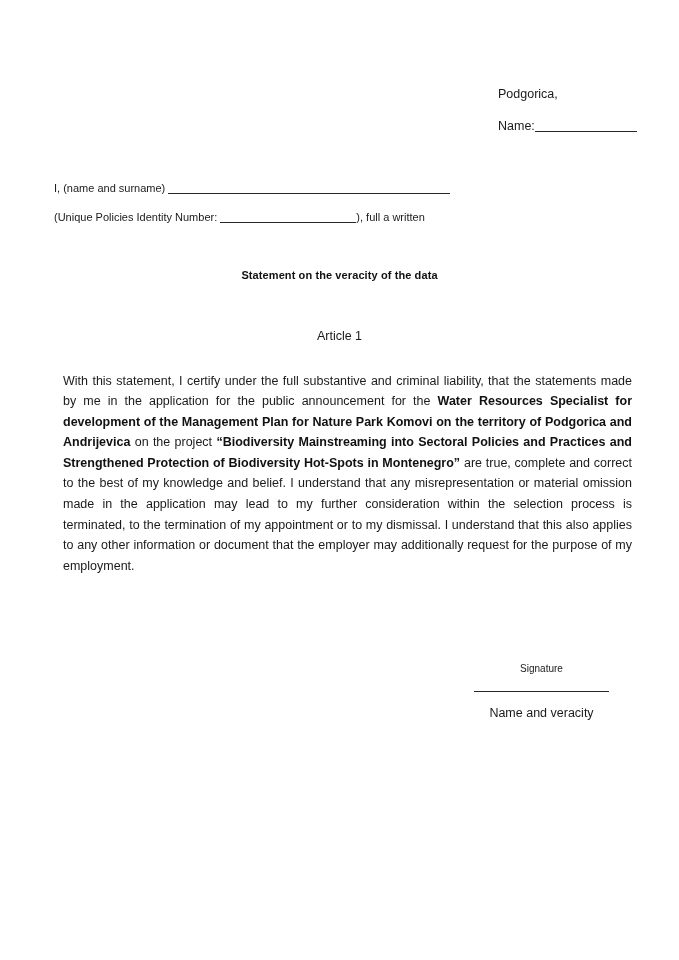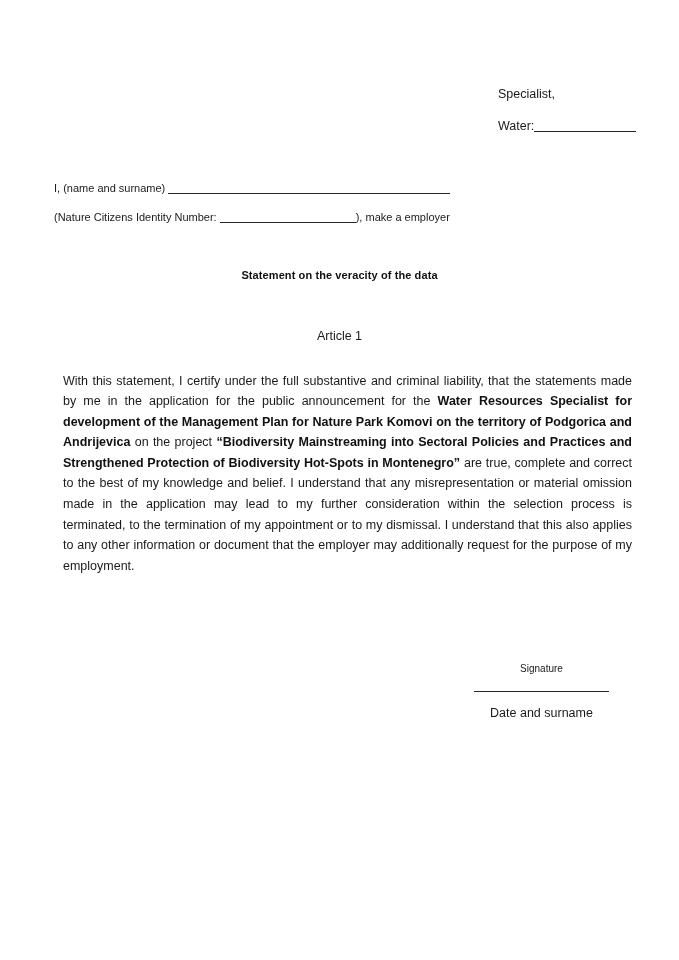--- a/index.html
+++ b/index.html
@@ -128,41 +128,41 @@
     font-size: 12.5px;
     color: #1a1a1a;
   }
 </style>
 </head>
 <body>
 
 <div class="page">
 
   <div class="header-block">
-    <div class="header-line">Specialist,</div>
+    <div class="header-line">Podgorica,</div>
     <div class="header-line date">
-      <span>Water:</span><span class="blank-rule rule-date"></span>
+      <span>Name:</span><span class="blank-rule rule-date"></span>
     </div>
   </div>
 
   <div class="form-line form-line-1">
     <span>I, (name and surname)</span>
     <span class="blank-rule rule-name"></span>
   </div>
 
   <div class="form-line form-line-2">
-    <span>(Nature Citizens Identity Number:</span>
-    <span class="blank-rule rule-uin"></span><span>), make a employer</span>
+    <span>(Unique Policies Identity Number:</span>
+    <span class="blank-rule rule-uin"></span><span>), full a written</span>
   </div>
 
   <div class="doc-title">Statement on the veracity of the data</div>
 
   <div class="article-heading">Article 1</div>
 
   <p class="body-paragraph"><span>With this statement, I certify under the full substantive and criminal liability, that the statements made by me in the application for the public announcement for the </span><b>Water Resources Specialist for development of the Management Plan for Nature Park Komovi on the territory of Podgorica and Andrijevica</b><span> on the project </span><b>“Biodiversity Mainstreaming into Sectoral Policies and Practices and Strengthened Protection of Biodiversity Hot-Spots in Montenegro”</b><span> are true, complete and correct to the best of my knowledge and belief. I understand that any misrepresentation or material omission made in the application may lead to my further consideration within the selection process is terminated, to the termination of my appointment or to my dismissal. I understand that this also applies to any other information or document that the employer may additionally request for the purpose of my employment.</span></p>
 
   <div class="signature-block">
     <div class="signature-label">Signature</div>
     <div class="signature-rule"></div>
-    <div class="signature-caption">Date and surname</div>
+    <div class="signature-caption">Name and veracity</div>
   </div>
 
 </div>
 
 </body></html>

